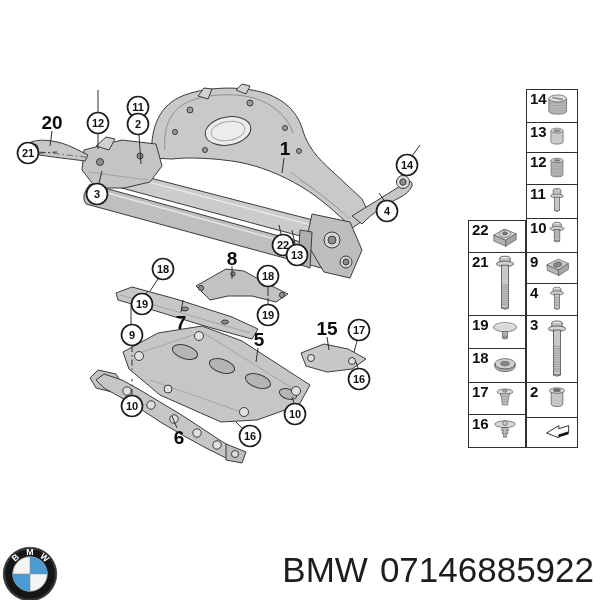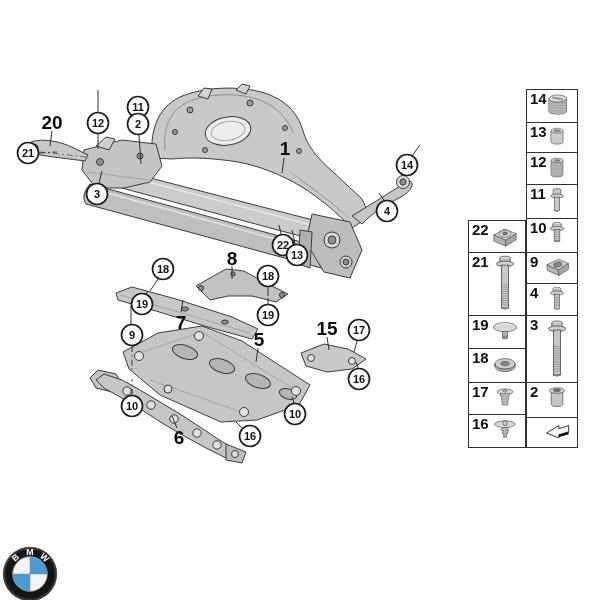--- a/index.html
+++ b/index.html
@@ -444,13 +444,16 @@
     <path d="M30,30 L30,48.5 A18.5,18.5 0 0 1 11.5,30 Z" fill="#4a9bd4"></path>
     <line x1="30" y1="11.5" x2="30" y2="48.5" stroke="#8a8a8a" stroke-width="0.6"></line>
     <line x1="11.5" y1="30" x2="48.5" y2="30" stroke="#8a8a8a" stroke-width="0.6"></line>
     <g id="logo-letters" font-size="9.5" font-weight="bold" fill="#ffffff" font-family="Liberation Sans, sans-serif" text-anchor="middle">
         <text x="14.275430750566832" y="15.736096601281236" transform="rotate(-42 14.275430750566832 12.536096601281237)">B</text>
         <text x="30" y="9.7" transform="rotate(0 30 6.499999999999999)">M</text>
         <text x="45.724569249433166" y="15.736096601281236" transform="rotate(42 45.724569249433166 12.536096601281237)">W</text>
       </g>
   </svg>
 
+  <div id="footer-caption">
+    <span>BMW</span><span class="sp"></span><span>07146885922</span>
+  </div>
 </div>
 
 </body></html>

